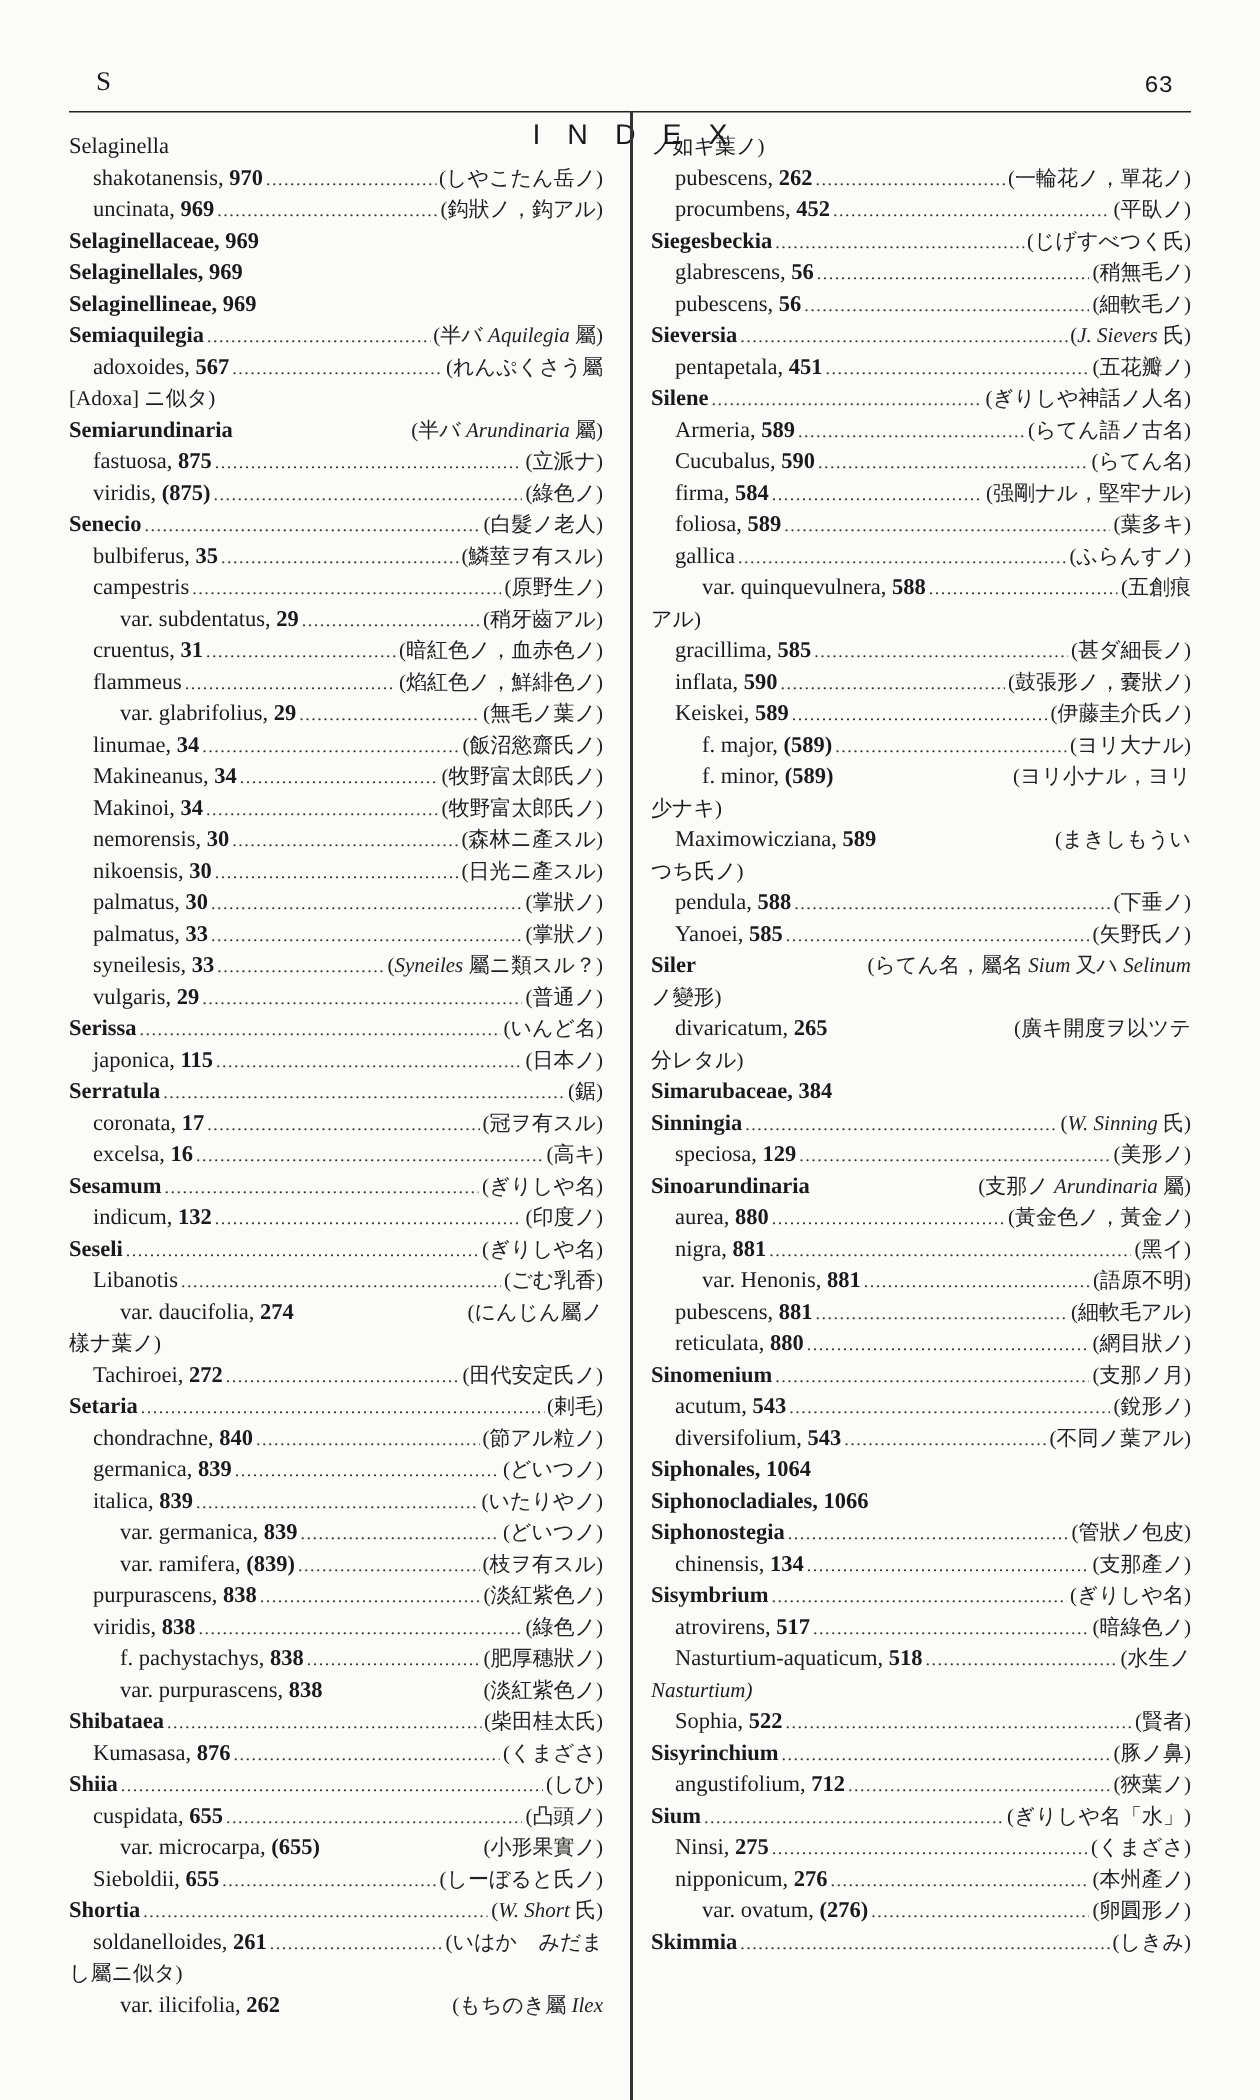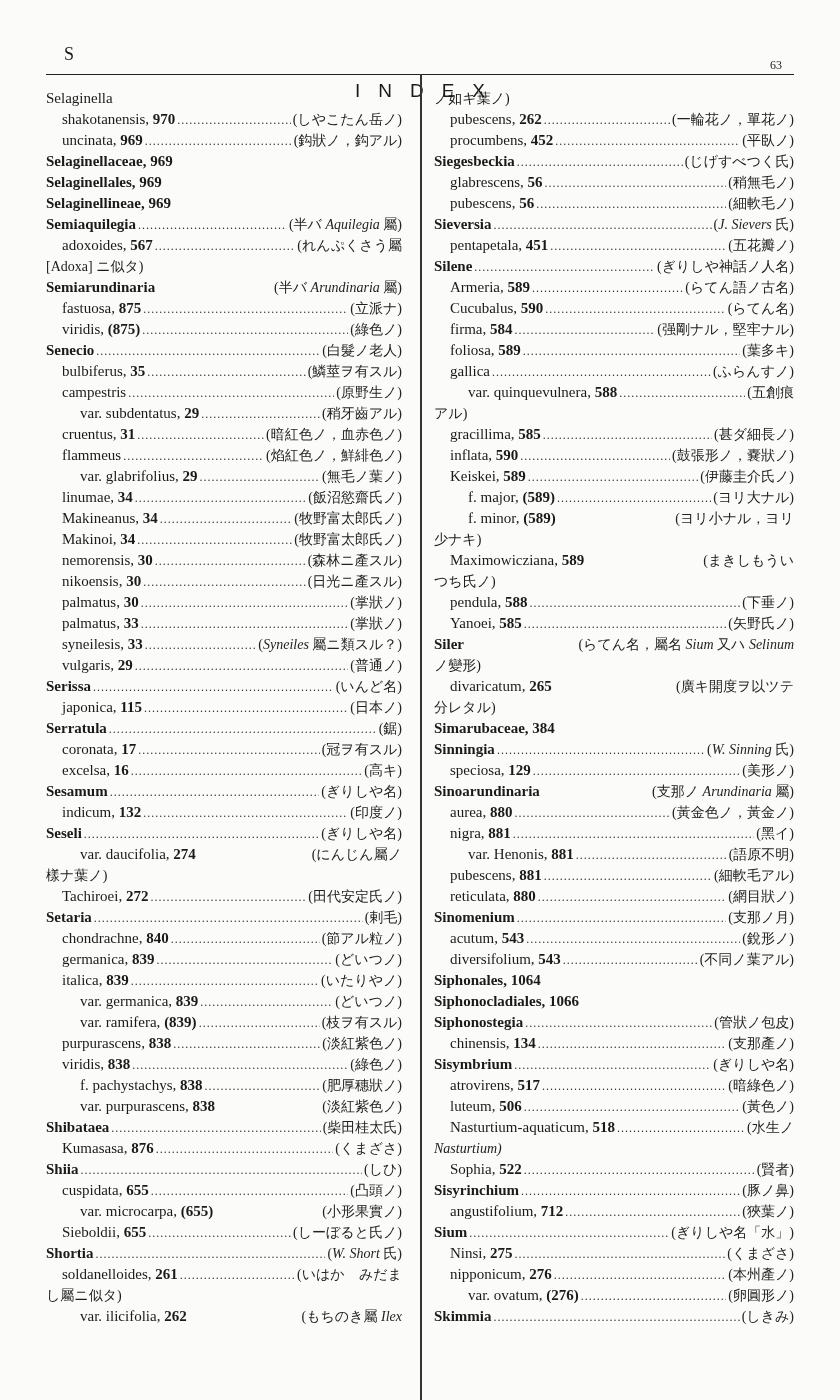--- a/index.html
+++ b/index.html
@@ -11,21 +11,21 @@
   .header {
     position: absolute; left: 46px; top: 40px; width: 748px; height: 34px;
     border-bottom: 1.5px solid #222;
   }
   .hdr-letter { position: absolute; left: 18px; top: 4px; font-size: 18px; }
   .hdr-title {
     position: absolute; left: 0; right: 0; top: 4px; text-align: center;
     font-family: "Liberation Sans", "DejaVu Sans", sans-serif;
     font-size: 19px; letter-spacing: 18px; padding-left: 18px; margin-top: 36px;
   }
-  .hdr-page { position: absolute; right: 12px; top: 18px; font-size: 12px; }
+  .hdr-page { position: absolute; right: 12px; top: 8px; font-size: 16px; font-family: Liberation Mono, monospace; }
   .divider {
     position: absolute; left: 420px; top: 74px; width: 1.5px; height: 1330px; background: #333;
   }
   .col { position: absolute; top: 88px; }
   .col-left { left: 46px; width: 356px; }
   .col-right { left: 434px; width: 360px; }
   .entry {
     display: flex; align-items: baseline; height: 21px; line-height: 21px;
     font-size: 15px; white-space: nowrap;
   }
@@ -225,20 +225,25 @@
     <div class="entry l1">
       <span class="name"><span>indicum, </span><span class="page">132</span></span>
       <span class="leader"></span>
       <span class="gloss">(印度ノ)</span>
     </div>
     <div class="entry l0">
       <span class="name bold"><span>Seseli</span></span>
       <span class="leader"></span>
       <span class="gloss">(ぎりしや名)</span>
     </div>
+    <div class="entry l1">
+      <span class="name"><span>Libanotis</span></span>
+      <span class="leader"></span>
+      <span class="gloss">(ごむ乳香)</span>
+    </div>
     <div class="entry l2">
       <span class="name"><span>var. daucifolia, </span><span class="page">274</span></span>
       <span class="leader none" style="margin: 0px 0px 0px 12px;"></span>
       <span class="gloss">(にんじん屬ノ</span>
     </div>
     <div class="cont">樣ナ葉ノ)</div>
     <div class="entry l1">
       <span class="name"><span>Tachiroei, </span><span class="page">272</span></span>
       <span class="leader"></span>
       <span class="gloss">(田代安定氏ノ)</span>
@@ -548,25 +553,20 @@
       <span class="name bold"><span>Sisymbrium</span></span>
       <span class="leader"></span>
       <span class="gloss">(ぎりしや名)</span>
     </div>
     <div class="entry l1">
       <span class="name"><span>atrovirens, </span><span class="page">517</span></span>
       <span class="leader"></span>
       <span class="gloss">(暗綠色ノ)</span>
     </div>
     <div class="entry l1">
-      <span class="name"><span>luteum, </span><span class="page">506</span></span>
-      <span class="leader"></span>
-      <span class="gloss">(黃色ノ)</span>
-    </div>
-    <div class="entry l1">
       <span class="name"><span>Nasturtium-aquaticum, </span><span class="page">518</span></span>
       <span class="leader"></span>
       <span class="gloss">(水生ノ</span>
     </div>
     <div class="cont italic">Nasturtium)</div>
     <div class="entry l1">
       <span class="name"><span>Sophia, </span><span class="page">522</span></span>
       <span class="leader"></span>
       <span class="gloss">(賢者)</span>
     </div>

